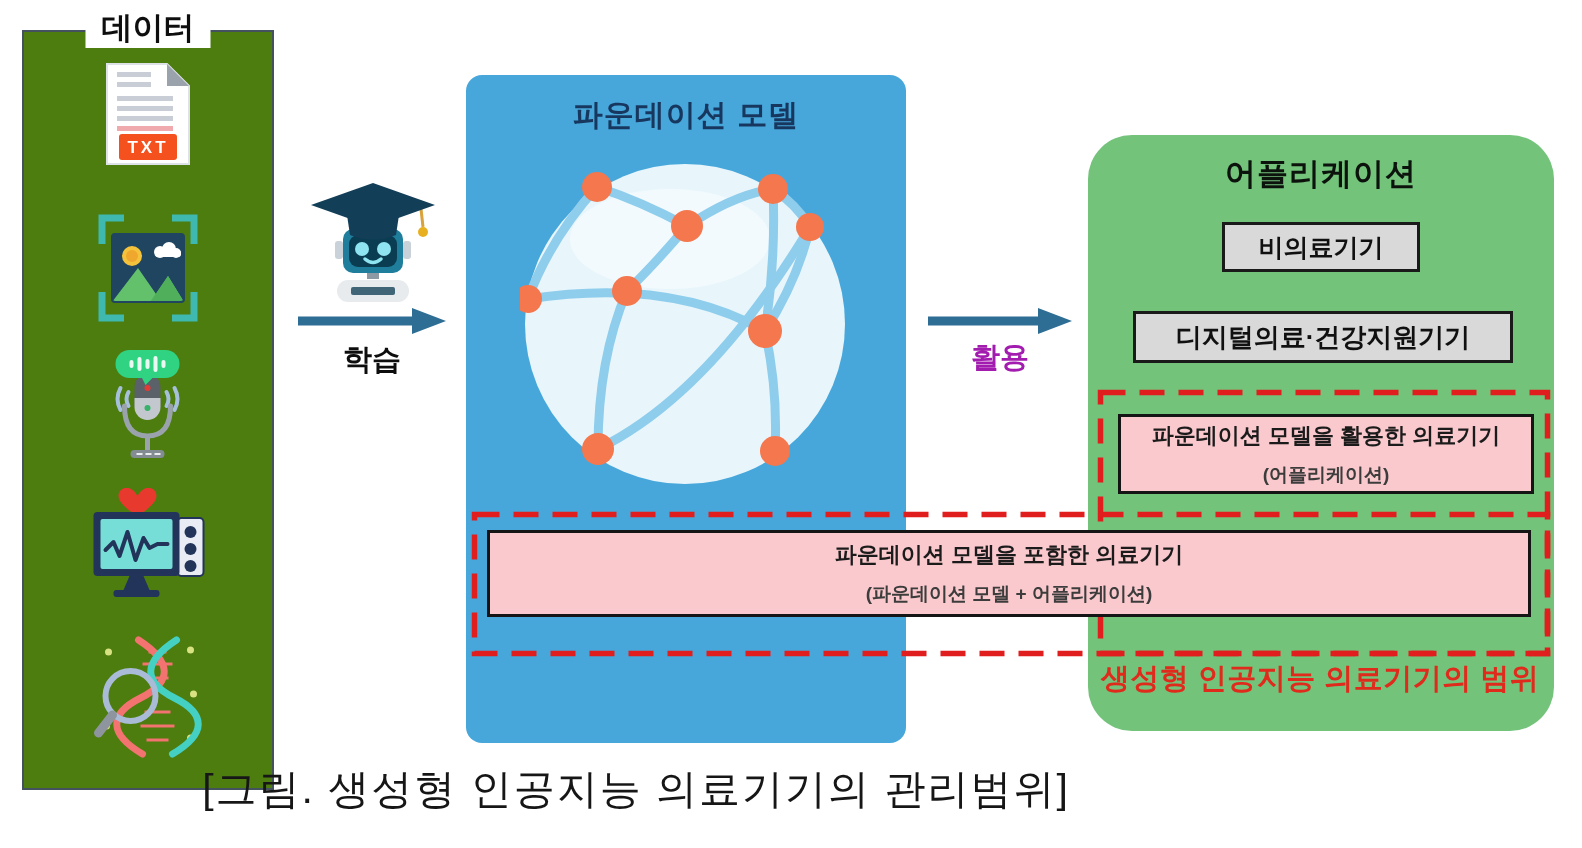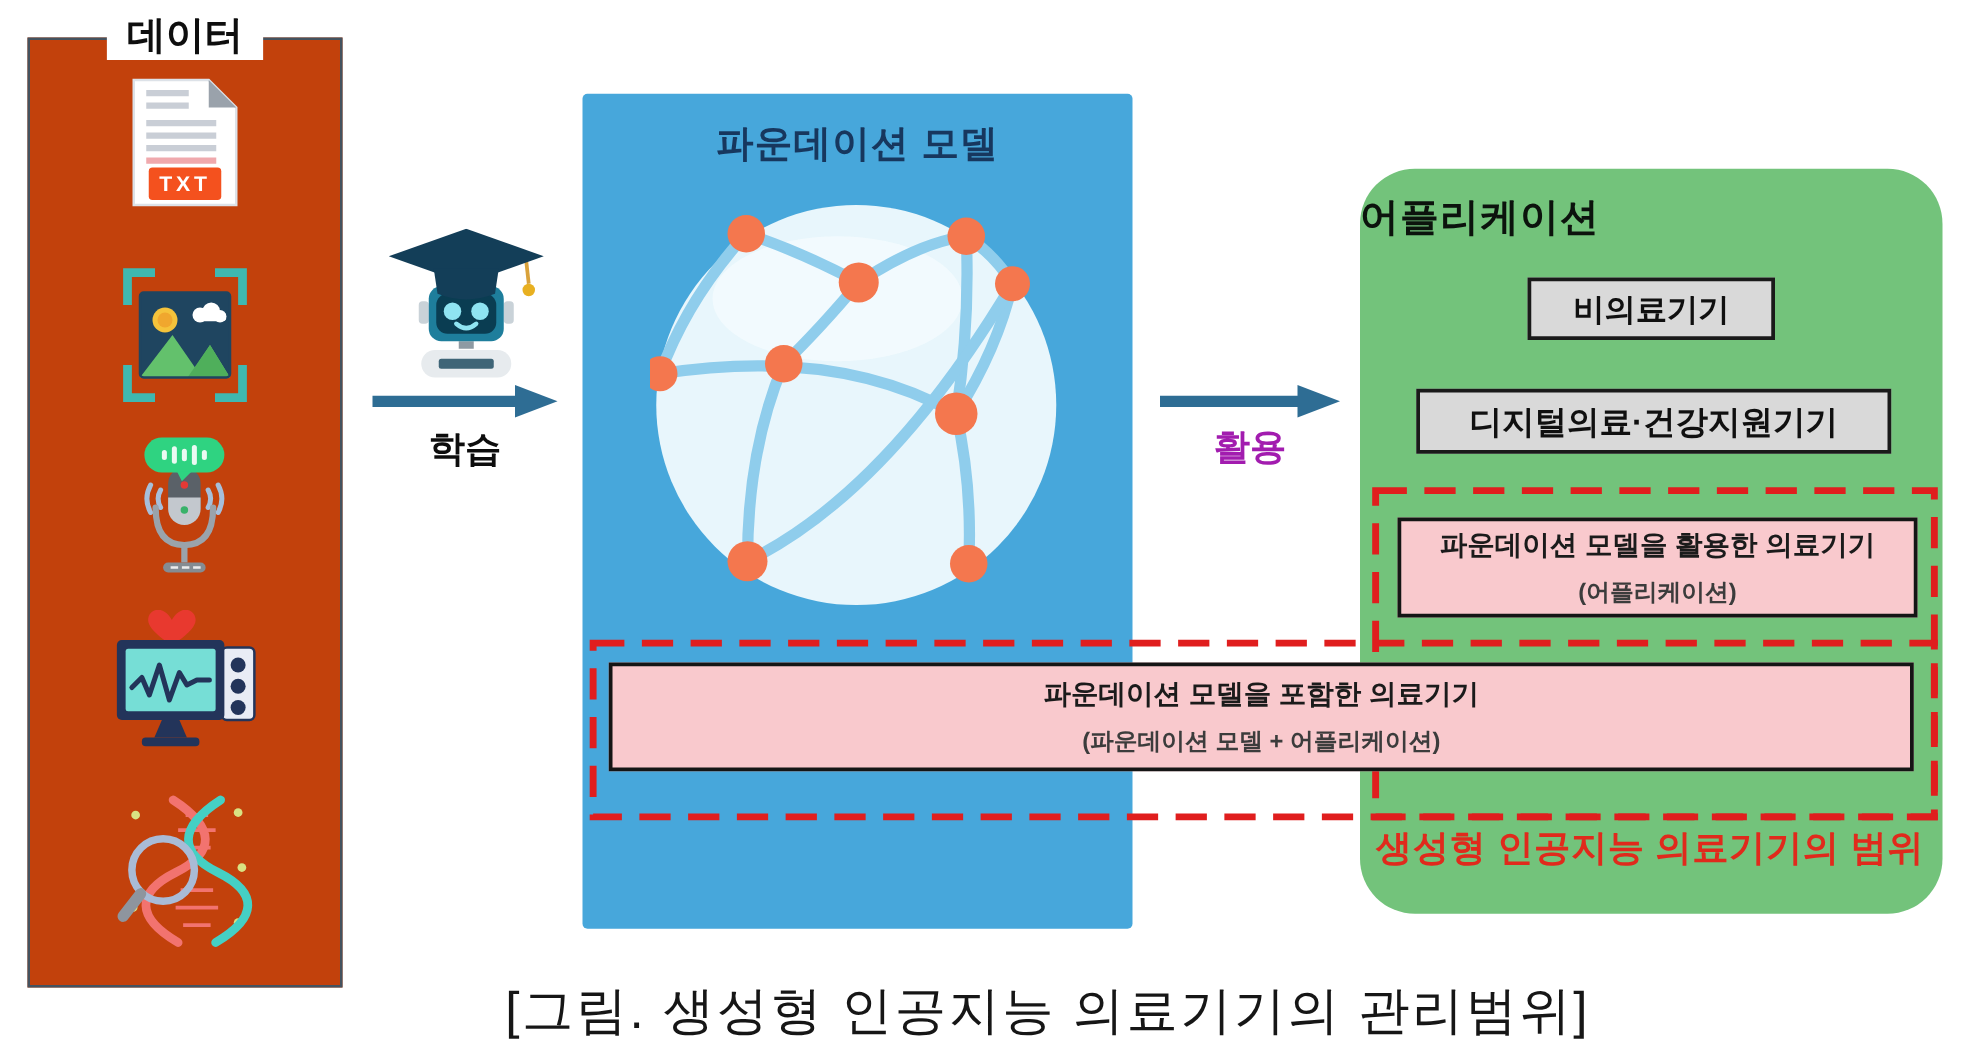--- a/index.html
+++ b/index.html
@@ -3,63 +3,63 @@
 <meta charset="utf-8">
 <style>
   html,body{margin:0;padding:0;background:#fff;}
   #canvas{
     position:relative;width:1582px;height:848px;background:#ffffff;overflow:hidden;
     font-family:"Liberation Sans","DejaVu Sans",sans-serif;color:#151515;
   }
   .abs{position:absolute;}
 
   
-  #data-panel{left:22px;top:30px;width:248px;height:756px;border:2px solid #44525F;background:#c2410c;}
+  #data-panel{left:22px;top:30px;width:248px;height:756px;border:2px solid #44525F;background:#4d7c0f;}
   #data-panel-title{top:-24px;left:50%;transform:translateX(-50%);background:#fff;padding:0 16px;
     font-size:31px;font-weight:bold;color:#0e0e0e;white-space:nowrap;line-height:1.3;}
   .data-icon{left:50%;transform:translateX(-50%);}
 
   
   #learn-robot{left:303px;top:183px;}
   .flow-arrow{height:30px;}
   #learn-arrow{left:296px;top:306px;}
   #learn-label{left:296px;top:340px;width:152px;text-align:center;font-size:29px;font-weight:bold;color:#0d0d0d;}
 
   
-  #foundation-box{left:466px;top:75px;width:440px;height:668px;background:#47A7DB;border-radius:4px;}
+  #foundation-box{left:466px;top:75px;width:440px;height:668px;background:#47A7DB;border-radius:16px;}
   #foundation-title{top:20px;left:0;width:100%;text-align:center;font-size:30px;font-weight:bold;color:#17375E;letter-spacing:1px;}
   #globe{left:54px;top:84px;}
 
   
   #utilize-arrow{left:926px;top:306px;}
   #utilize-label{left:926px;top:338px;width:148px;text-align:center;font-size:29px;font-weight:bold;color:#a21caf;}
 
   
   #application-box{left:1088px;top:135px;width:466px;height:596px;background:#73C37B;border-radius:44px;}
-  #application-title{top:18px;left:0;width:100%;font-size:31px;font-weight:bold;color:#0c130d;letter-spacing:1px;}
+  #application-title{top:18px;left:0;width:100%;text-align:center;font-size:31px;font-weight:bold;color:#0c130d;letter-spacing:1px;}
 
   .plain-box{display:flex;align-items:center;justify-content:center;box-sizing:border-box;}
   #non-medical-box{left:1222px;top:222px;width:198px;height:50px;background:#D9D9D9;border:3px solid #1a1a1a;
     font-size:25px;font-weight:bold;color:#101010;}
   #digital-health-box{left:1133px;top:311px;width:380px;height:52px;background:#D9D9D9;border:3px solid #1a1a1a;
     font-size:26px;font-weight:bold;color:#101010;}
 
   .pink-box{background:#F9C9CD;border:3px solid #151515;box-sizing:border-box;display:flex;flex-direction:column;
     align-items:center;justify-content:center;text-align:center;gap:12px;}
   .pink-line1{font-size:22px;font-weight:bold;color:#1b1b1b;line-height:1.35;}
   .pink-line2{font-size:19px;font-weight:600;color:#3c3c3c;line-height:1.3;}
   #fm-applied-box{left:1118px;top:414px;width:416px;height:80px;}
   #fm-included-box{left:487px;top:530px;width:1044px;height:87px;}
 
   #dash-overlay{left:0;top:0;pointer-events:none;}
 
   #scope-label{left:1090px;top:659px;width:460px;text-align:center;font-size:29px;font-weight:800;
     color:#E02A1C;letter-spacing:0.5px;}
 
-  #figure-caption{left:0;top:781px;width:1272px;text-align:right;font-size:41px;color:#161616;letter-spacing:2px;}
+  #figure-caption{left:0;top:762px;width:1272px;text-align:center;font-size:41px;color:#161616;letter-spacing:2px;}
 </style>
 </head>
 <body>
 
 <div id="canvas">
 
   <div id="data-panel" class="abs">
     <div id="data-panel-title" class="abs">데이터</div>
 
     <svg class="abs data-icon" style="top:30px" width="110" height="112" viewBox="0 0 110 112">

